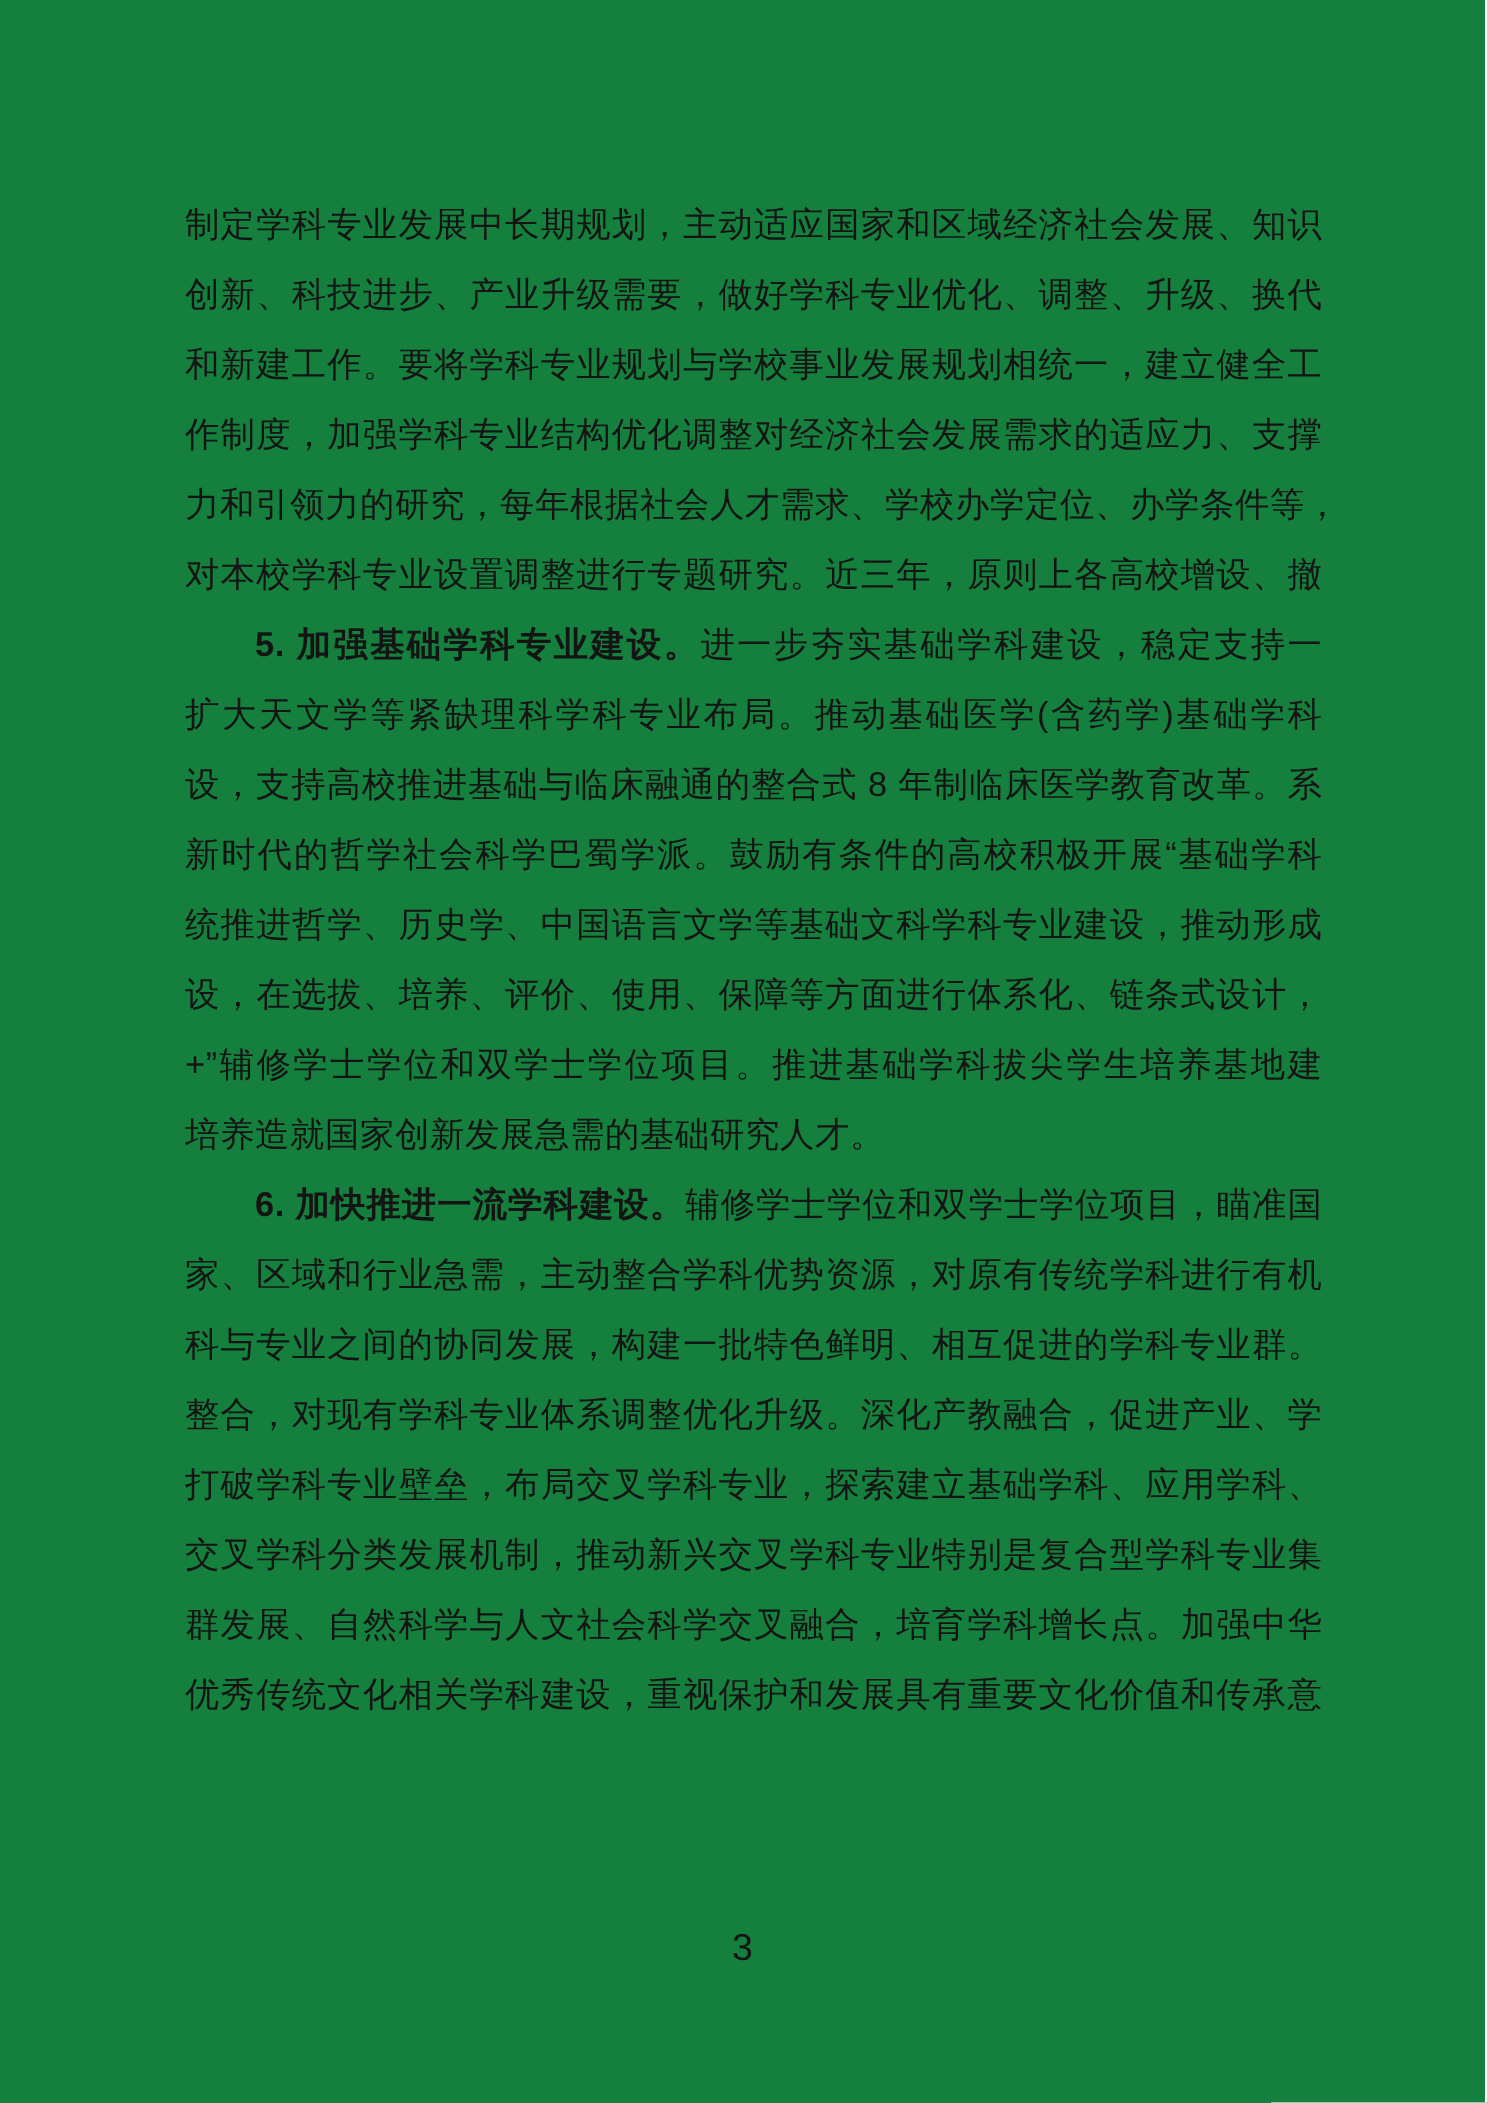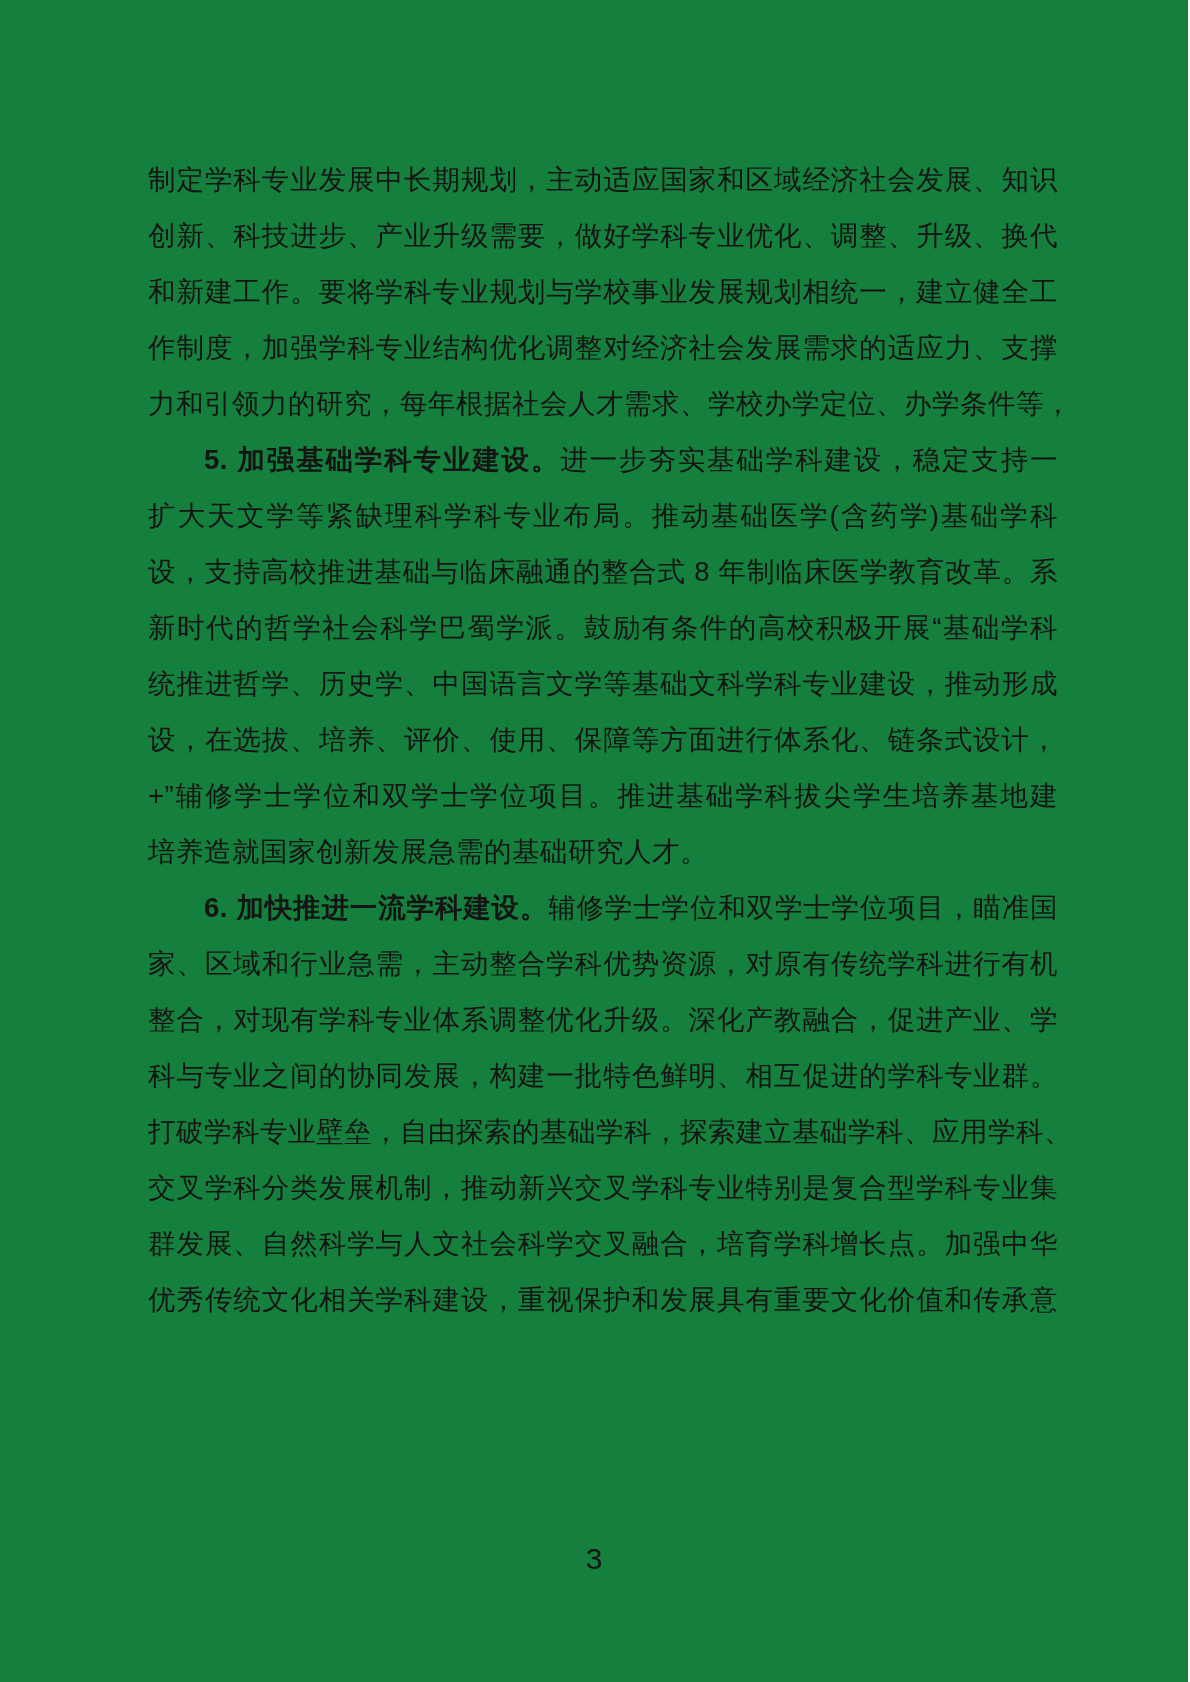--- a/index.html
+++ b/index.html
@@ -53,31 +53,32 @@
 </head>
 <body>
 
 <div class="page">
   <div class="text-block" id="text-block">
       <div class="line"><span>制定学科专业发展中长期规划，主动适应国家和区域经济社会发展、知识</span></div>
       <div class="line"><span>创新、科技进步、产业升级需要，做好学科专业优化、调整、升级、换代</span></div>
       <div class="line"><span>和新建工作。要将学科专业规划与学校事业发展规划相统一，建立健全工</span></div>
       <div class="line"><span>作制度，加强学科专业结构优化调整对经济社会发展需求的适应力、支撑</span></div>
       <div class="line"><span>力和引领力的研究，每年根据社会人才需求、学校办学定位、办学条件等，</span></div>
+      <div class="line"><span>对本校学科专业设置调整进行专题研究。近三年，原则上各高校增设、撤</span></div>
       <div class="line indent"><span class="bold">5. 加强基础学科专业建设。</span><span>进一步夯实基础学科建设，稳定支持一</span></div>
       <div class="line"><span>扩大天文学等紧缺理科学科专业布局。推动基础医学(含药学)基础学科</span></div>
       <div class="line"><span>设，支持高校推进基础与临床融通的整合式 8 年制临床医学教育改革。系</span></div>
       <div class="line"><span>新时代的哲学社会科学巴蜀学派。鼓励有条件的高校积极开展“基础学科</span></div>
       <div class="line"><span>统推进哲学、历史学、中国语言文学等基础文科学科专业建设，推动形成</span></div>
       <div class="line"><span>设，在选拔、培养、评价、使用、保障等方面进行体系化、链条式设计，</span></div>
       <div class="line"><span>+”辅修学士学位和双学士学位项目。推进基础学科拔尖学生培养基地建</span></div>
       <div class="line no-stretch"><span>培养造就国家创新发展急需的基础研究人才。</span></div>
       <div class="line indent"><span class="bold">6. 加快推进一流学科建设。</span><span>辅修学士学位和双学士学位项目，瞄准国</span></div>
       <div class="line"><span>家、区域和行业急需，主动整合学科优势资源，对原有传统学科进行有机</span></div>
+      <div class="line"><span>科与专业之间的协同发展，构建一批特色鲜明、相互促进的学科专业群。</span></div>
       <div class="line"><span>整合，对现有学科专业体系调整优化升级。深化产教融合，促进产业、学</span></div>
-      <div class="line"><span>科与专业之间的协同发展，构建一批特色鲜明、相互促进的学科专业群。</span></div>
-      <div class="line"><span>打破学科专业壁垒，自由探索的基础学科，探索建立基础学科、应用学科、</span></div>
+      <div class="line"><span>打破学科专业壁垒，布局交叉学科专业，探索建立基础学科、应用学科、</span></div>
       <div class="line"><span>交叉学科分类发展机制，推动新兴交叉学科专业特别是复合型学科专业集</span></div>
       <div class="line"><span>群发展、自然科学与人文社会科学交叉融合，培育学科增长点。加强中华</span></div>
       <div class="line"><span>优秀传统文化相关学科建设，重视保护和发展具有重要文化价值和传承意</span></div>
     </div>
   <div class="page-number">3</div>
 </div>
 
 </body></html>

